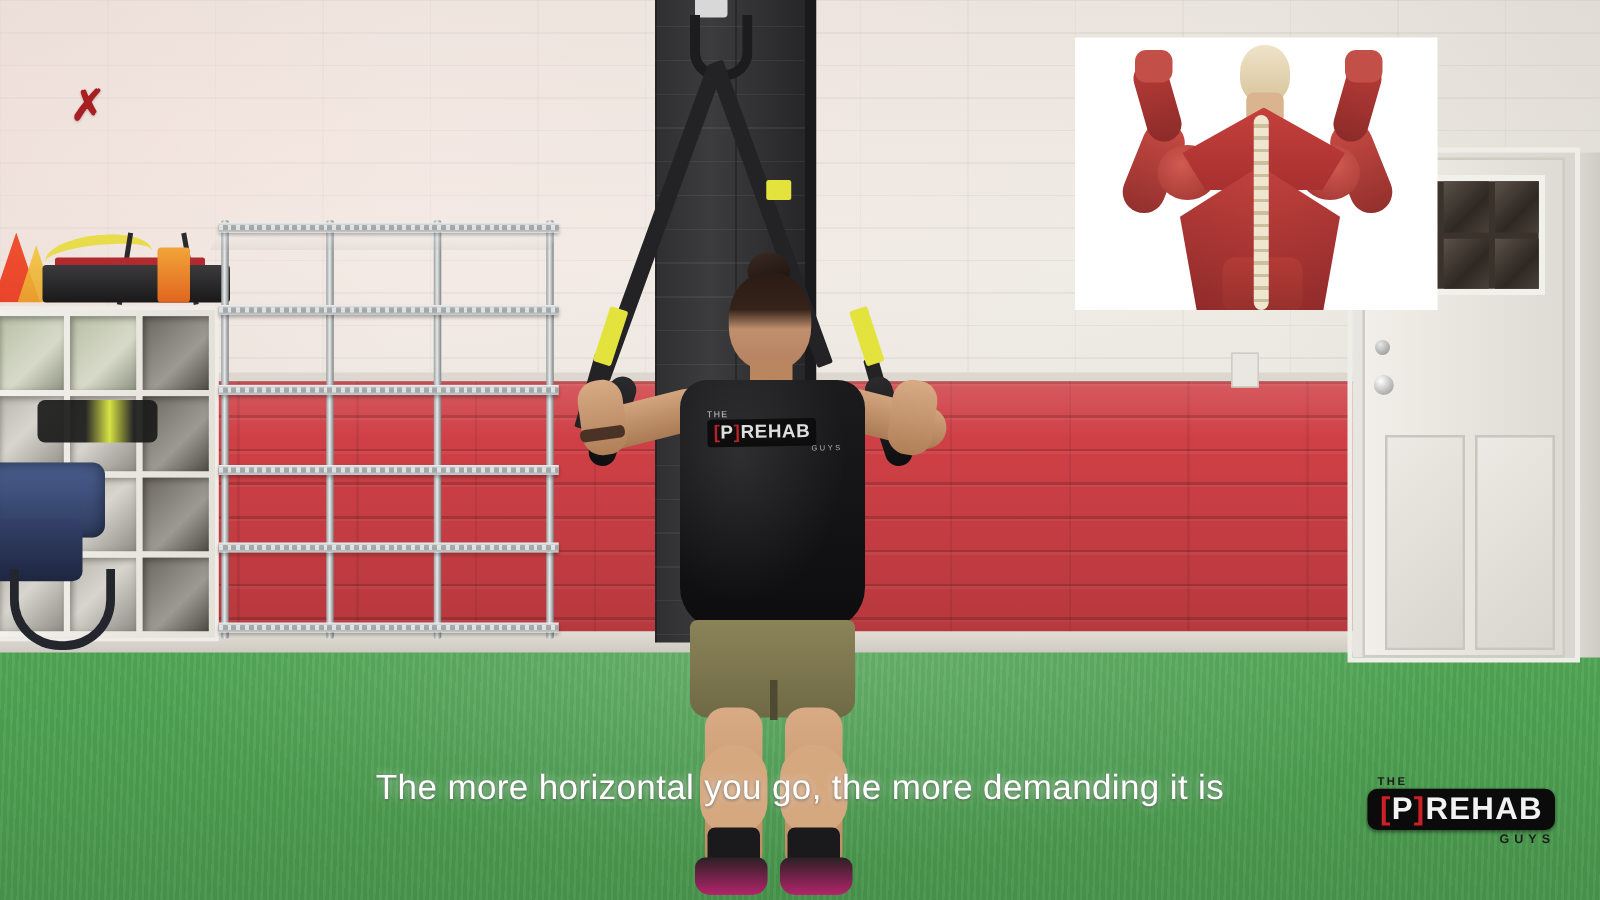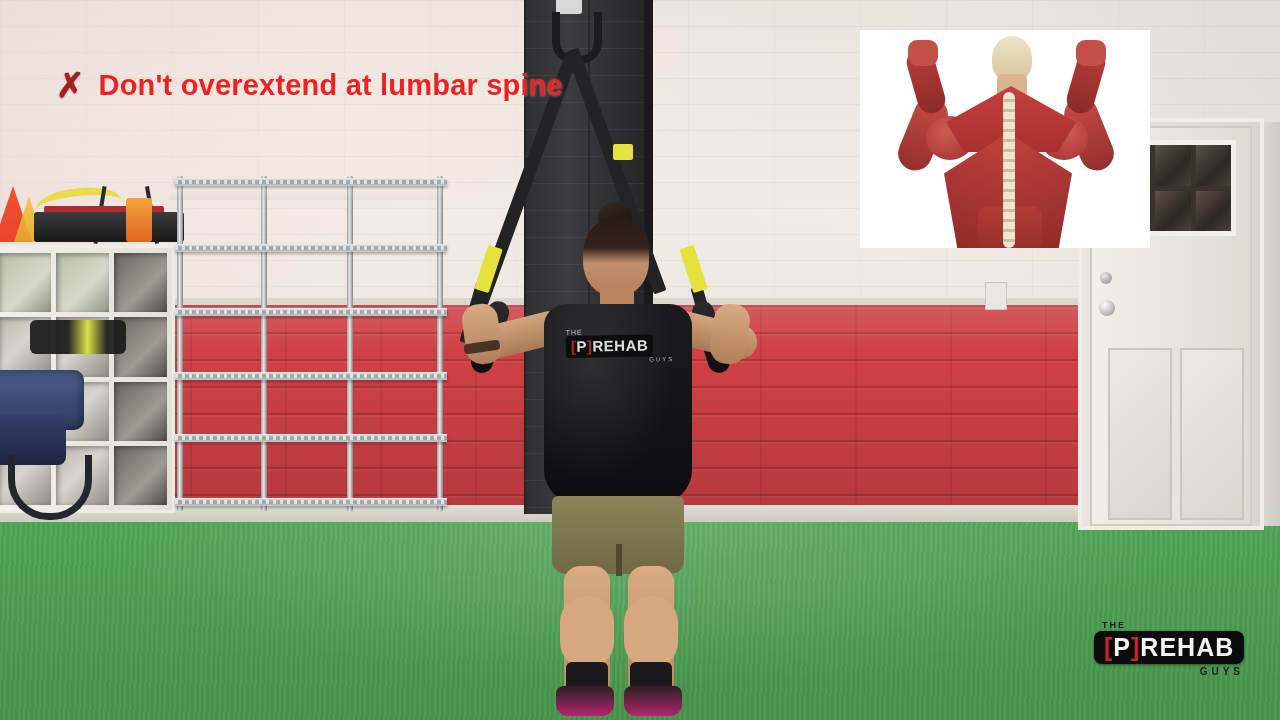--- a/index.html
+++ b/index.html
@@ -359,23 +359,23 @@
       <div class="trap"></div>
       <div class="latL"></div>
       <div class="latR"></div>
       <div class="lowback"></div>
       <div class="spine"></div>
     </div>
   </div>
 
   <div class="warn">
     <span class="warn-x">✗</span>
-    <span class="warn-text">Don't overextend at lumbar spine</span>
-  </div>
-
+  </div>
+
+  <div class="subtitle">The more horizontal you go, the more demanding it is</div>
 
   <div class="logo">
     <div class="logo-the">THE</div>
     <div class="logo-box">
       <span class="logo-main logo-br">[</span><span class="logo-main logo-p">P</span><span class="logo-main logo-br">]</span><span class="logo-main">REHAB</span>
     </div>
     <div class="logo-guys">GUYS</div>
   </div>
 
 </div>

